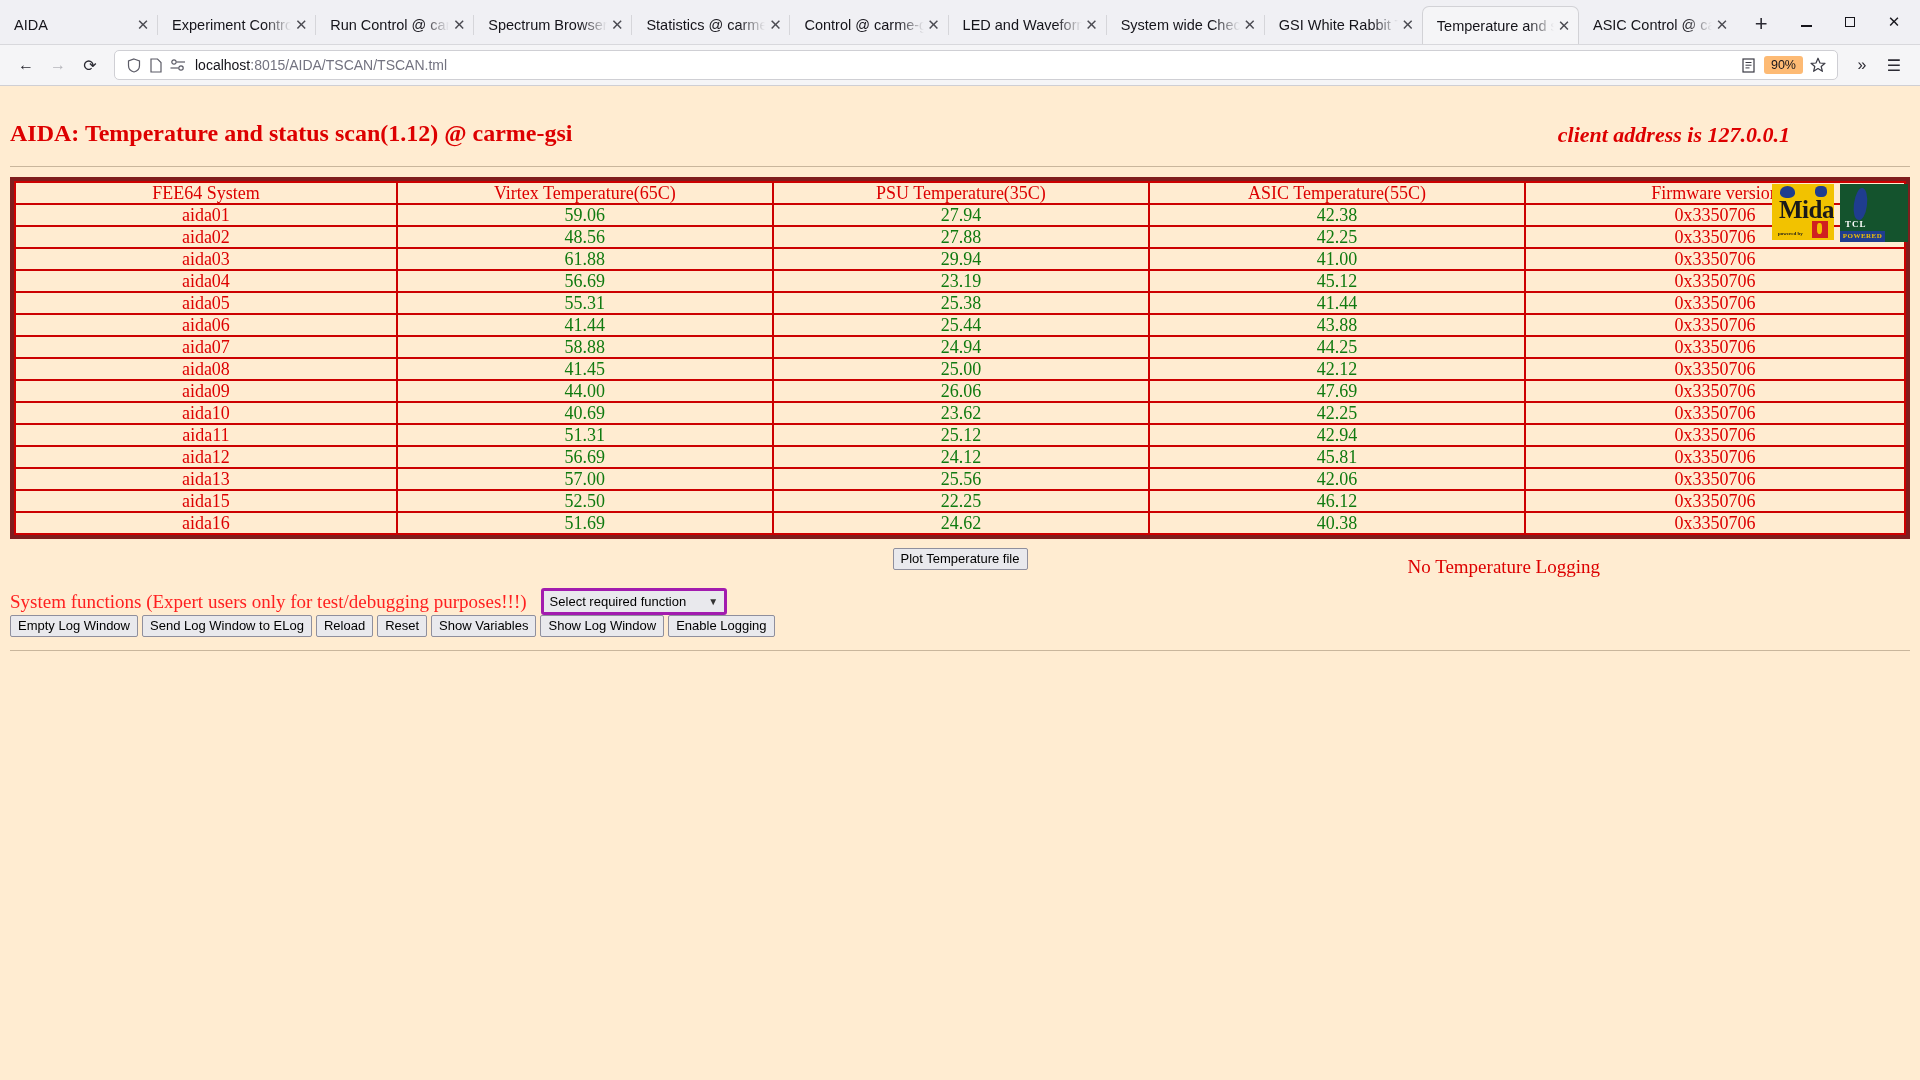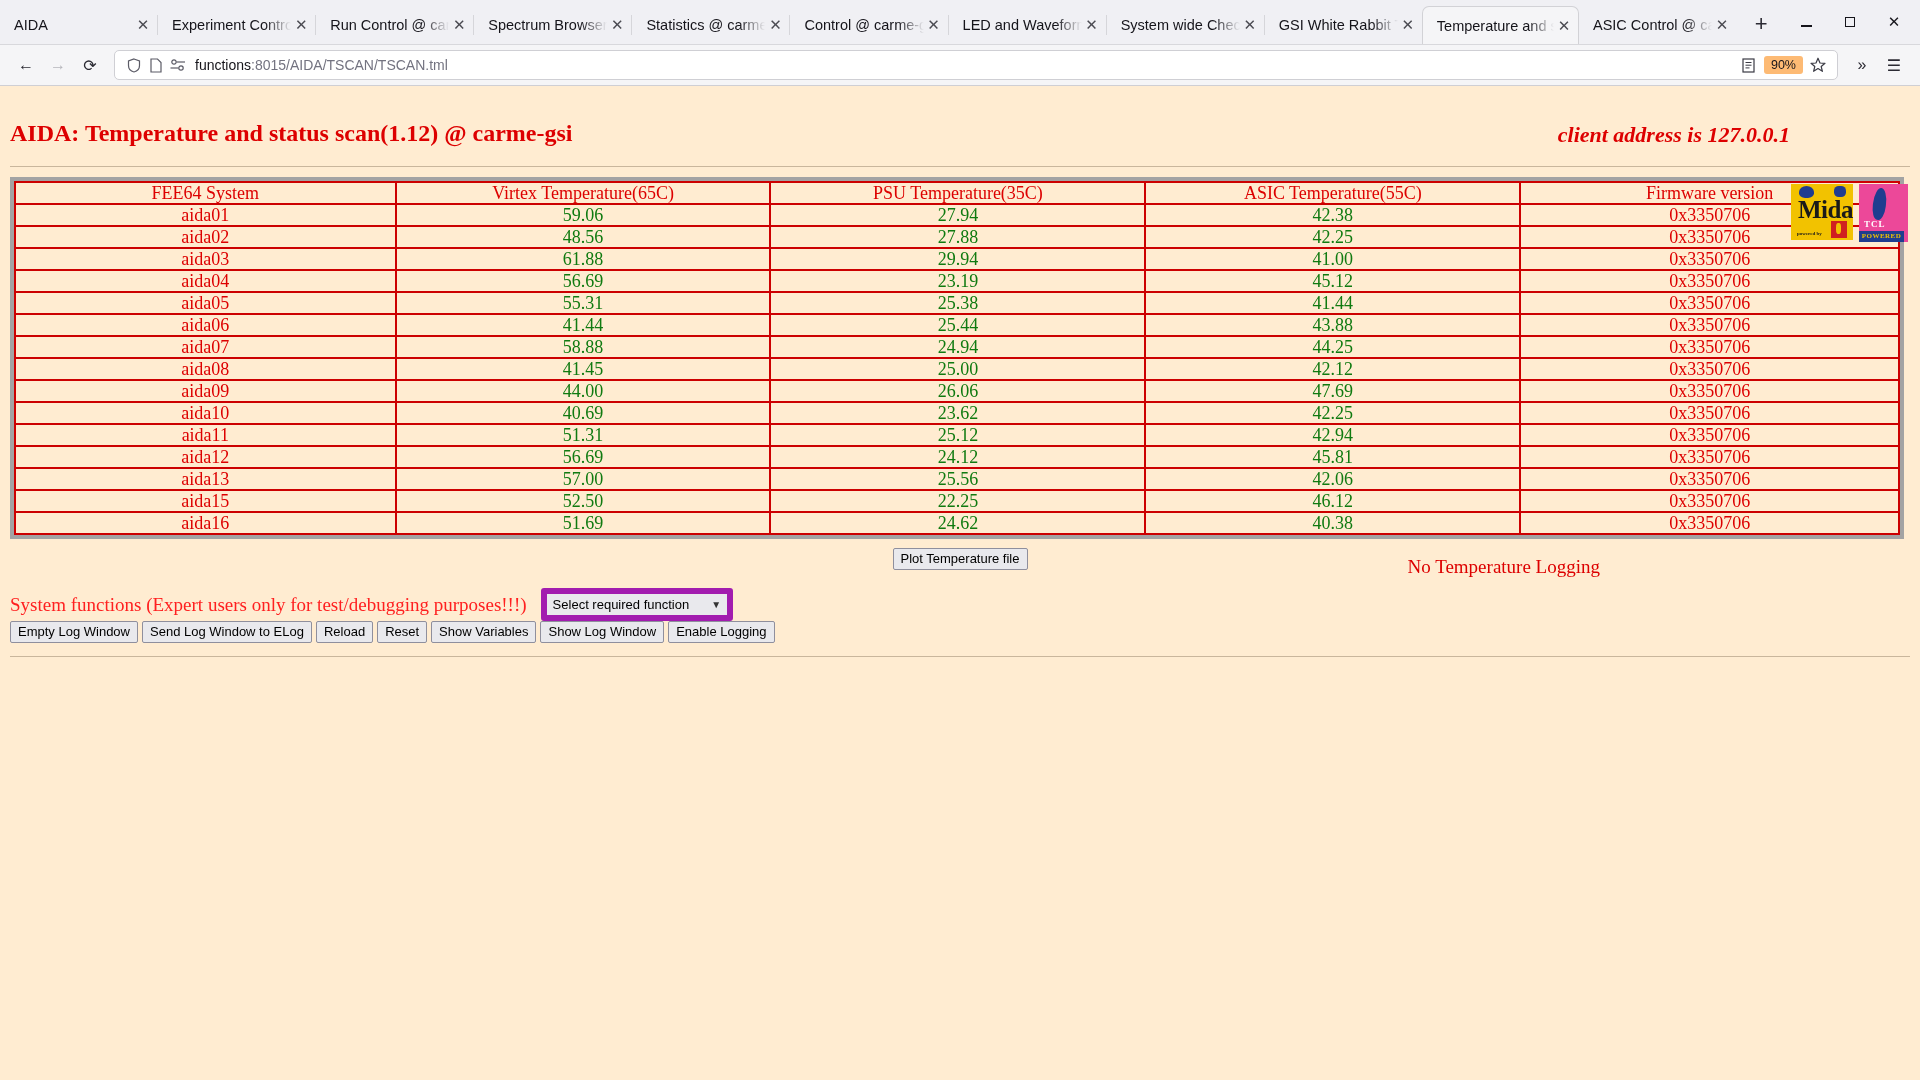--- a/index.html
+++ b/index.html
@@ -205,22 +205,22 @@
   }
   .logo-midas .m-chip {
     position: absolute; right: 6px; bottom: 2px;
     width: 16px; height: 17px; background: #d02020;
   }
   .logo-midas .m-chip::after {
     content:""; position:absolute; left:5px; top:2px;
     width:5px; height:11px; background:#f2c200; border-radius:40%;
   }
   .logo-tcl {
-    width: 49px; height: 58px;
-    background: #ec4899;
+    width: 68px; height: 58px;
+    background: #14532d;
     position: relative;
     overflow: hidden;
   }
   .logo-tcl .t-feather {
     position: absolute; left: 14px; top: 4px;
     width: 13px; height: 32px;
     background: #1f3d8f;
     border-radius: 50% 50% 45% 45%;
     transform: rotate(7deg);
   }
@@ -238,22 +238,22 @@
   }
 
   .hr-rule {
     border: none;
     border-top: 1px solid #c9b69c;
     margin: 8px 0 10px 0;
   }
 
   
   #temp-table-wrap {
-    border: 4px solid #a3a3a3;
-    margin: 0 6px 0 0;
+    border: 4px solid #7f1d1d;
+    margin: 0 0 0 0;
   }
   table#temp-table {
     width: 100%;
     border-collapse: collapse;
     background: #ffecd1;
   }
   table#temp-table td, table#temp-table th {
     border: 2px solid #cc0000;
     text-align: center;
     font-size: 18px;
@@ -292,21 +292,21 @@
   #sysfn-row {
     display: flex; align-items: center;
     margin-top: 18px;
     gap: 14px;
   }
   #sysfn-label { color: #ff2020; font-size: 19px; }
   #sysfn-select {
     font-family: "Liberation Sans", sans-serif;
     font-size: 13px;
     background: #e9e9ed;
-    border: 6px solid #a21caf;
+    border: 3px solid #a21caf;
     border-radius: 3px;
     padding: 2px 6px;
     color: #000;
     display: flex; align-items: center; gap: 22px;
     line-height: 17px;
   }
   #sysfn-select .chev { font-size: 10px; color: #333; }
 
   #button-row {
     display: flex; gap: 4px;
@@ -409,21 +409,21 @@
       </div>
       <div class="u-icon">
         <svg width="16" height="14" viewBox="0 0 16 14">
           <circle cx="4" cy="4" r="2.2" fill="none" stroke="#5b5b66" stroke-width="1.2"></circle>
           <line x1="6.6" y1="4" x2="15" y2="4" stroke="#5b5b66" stroke-width="1.2"></line>
           <circle cx="11" cy="10" r="2.2" fill="none" stroke="#5b5b66" stroke-width="1.2"></circle>
           <line x1="0.5" y1="10" x2="8.4" y2="10" stroke="#5b5b66" stroke-width="1.2"></line>
         </svg>
       </div>
       <div id="url-text">
-        <span>functions</span><span class="dim">:8015/AIDA/TSCAN/TSCAN.tml</span>
+        <span>localhost</span><span class="dim">:8015/AIDA/TSCAN/TSCAN.tml</span>
       </div>
       <div class="u-icon">
         <svg width="13" height="15" viewBox="0 0 13 15">
             <rect x="1" y="1" width="11" height="13" fill="none" stroke="#3a3a44" stroke-width="1.2"></rect>
             <line x1="3.5" y1="4.5" x2="9.5" y2="4.5" stroke="#3a3a44" stroke-width="1"></line>
             <line x1="3.5" y1="7.2" x2="9.5" y2="7.2" stroke="#3a3a44" stroke-width="1"></line>
             <line x1="3.5" y1="9.9" x2="7.5" y2="9.9" stroke="#3a3a44" stroke-width="1"></line>
           </svg>
       </div>
       <div id="zoom-badge">90%</div>

